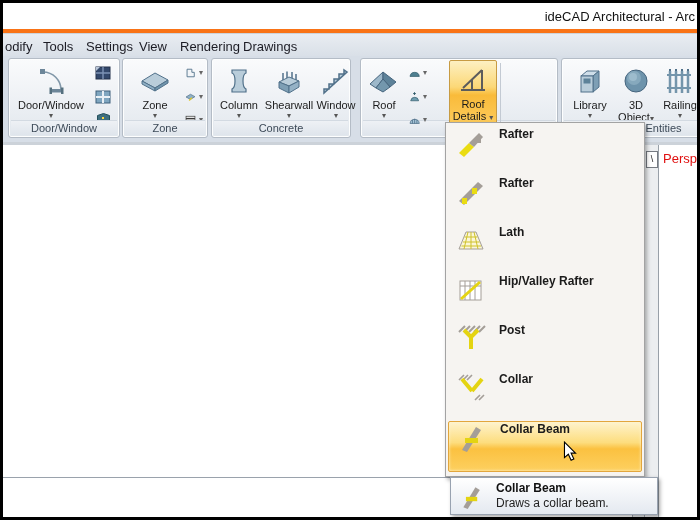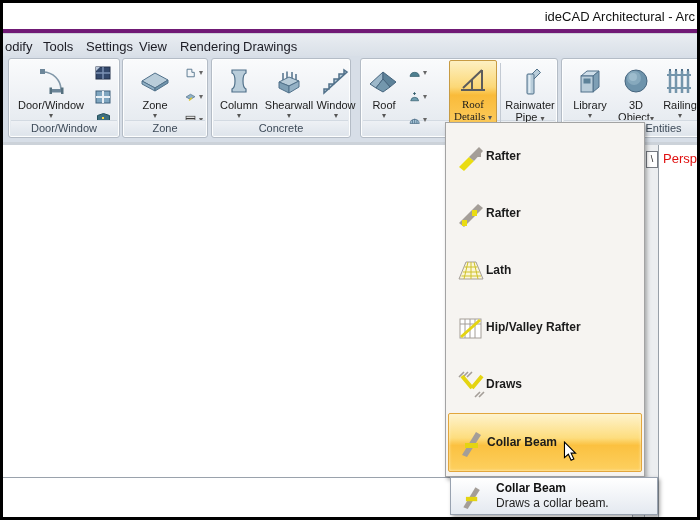--- a/index.html
+++ b/index.html
@@ -1,19 +1,19 @@
 <!DOCTYPE html>
 <html><head>
 <meta charset="utf-8">
 <style>
   * { box-sizing: border-box; margin: 0; padding: 0; }
   html,body { width:700px; height:520px; }
   body { font-family: "Liberation Sans", "DejaVu Sans", sans-serif; background:#000; position:relative; overflow:hidden; }
   .win { position:absolute; left:0; top:0; width:700px; height:520px; background:#000; }
-  .inner { position:absolute; left:3px; top:3px; width:694px; height:514px; background:#701a75; overflow:hidden; }
+  .inner { position:absolute; left:3px; top:3px; width:694px; height:514px; background:#f97316; overflow:hidden; }
 
   
   .titlebar { position:absolute; left:0; top:0; width:694px; height:26px; background:#fff;
               display:flex; align-items:center; justify-content:flex-end; padding-right:2px;
               font-size:13px; color:#111; white-space:nowrap; overflow:hidden; }
 
   
   .menubar { position:absolute; left:0; top:30px; width:694px; height:27px;
              background:linear-gradient(180deg,#e9edf2,#d7dee6); border-top:1px solid #cdd3da; border-bottom:1px solid #c2c9d2; }
   .menubar span { position:absolute; top:5px; font-size:13px; color:#1c1c24; cursor:default; }
@@ -23,42 +23,42 @@
   .grp { position:absolute; top:2px; height:80px; background:linear-gradient(180deg,#fafbfc 0%,#eef1f5 50%,#e1e7ed 100%);
          border:1px solid #b4bcc6; border-radius:3px; box-shadow:inset 0 0 0 1px #fdfefe; }
   .gstrip { position:absolute; left:2px; right:2px; bottom:2px; height:15px; border-radius:0 0 2px 2px;
             background:linear-gradient(180deg,#eef1f5,#dfe5ec); border-top:1px solid #d3dae2;
             font-size:11px; color:#3d4a58; text-align:center; line-height:14px; white-space:nowrap; overflow:hidden; }
   .rbtn { position:absolute; display:flex; flex-direction:column; align-items:center; cursor:default; }
   .ric { height:37px; display:flex; align-items:center; justify-content:center; }
   .rlb { font-size:11px; color:#1b1b1b; text-align:center; line-height:12px; }
   .arr { font-size:8px; color:#555; line-height:9px; }
   .active-btn { background:linear-gradient(180deg,#fdf0c2 0%,#fcd877 42%,#f9bb3a 55%,#fcca5a 100%);
-                border:1px solid #c79b43; border-radius:2px;font-family:Liberation Serif, serif; }
+                border:1px solid #c79b43; border-radius:2px; }
   .sic { position:absolute; width:18px; height:17px; display:flex; align-items:center; cursor:default; }
   .sarr { font-size:8px; color:#666; margin-left:3px; }
   .vsep { position:absolute; width:1px; background:#c3cad3; }
 
   
   .canvas { position:absolute; left:0; top:139px; width:630px; height:335px; background:#fff;
             border-top:3px solid #ccd2d9; border-right:1px solid #9aa2ac; }
   .bottomstrip { position:absolute; left:0; top:475px; width:630px; height:39px; background:#fff; border-right:1px solid #9aa2ac; }
   .hline { position:absolute; left:0; top:474px; width:694px; height:1px; background:#9aa2ac; }
   .divider { position:absolute; left:630px; top:139px; width:12px; height:375px; background:#e4e7ea; border-right:1px solid #9aa2ac; border-top:3px solid #ccd2d9;}
   .rightpanel { position:absolute; left:642px; top:139px; width:52px; height:375px; background:#fff; border-top:3px solid #ccd2d9; overflow:hidden; }
   .rstrip { position:absolute; left:0; top:0; width:14px; height:100%; background:#eceef0; border-right:1px solid #98a0a8; }
   .cornerbtn { position:absolute; left:1px; top:6px; width:12px; height:17px; background:#fff; border:1px solid #767b82;
                font-size:9px; color:#222; text-align:center; line-height:15px; cursor:default; }
   .perspective { position:absolute; left:18px; top:6px; font-size:13px; color:#e01010; white-space:nowrap; }
 
   
   .menu { position:absolute; left:442px; top:119px; width:200px; height:355px; z-index:40;
           background:#f6f4f1; border:1px solid #a3a3a3; box-shadow:2px 3px 4px rgba(0,0,0,0.30);
           display:flex; flex-direction:column; padding:4px 2px; }
-  .mi { flex:1; display:flex; align-items:center; padding-left:8px; gap:0; cursor:default; }
+  .mi { flex:1; display:flex; padding-left:8px; gap:13px; cursor:default; }
   .mi .mil { font-size:12px; font-weight:600; color:#1b1b1b; }
   .mi.hl { background:linear-gradient(180deg,#fef3cd 0%,#fddd7e 42%,#fbc140 55%,#fdd060 100%);
            border:1px solid #e2a63d; border-radius:2px; box-shadow:inset 0 0 3px #fff3cf; }
   .mic { width:30px; height:30px; display:flex; align-items:center; justify-content:center; }
 
   
   .tooltip { position:absolute; left:447px; top:474px; width:208px; height:38px; z-index:60;
              background:linear-gradient(180deg,#ffffff,#e4e9f0); border:1px solid #98a2b0;
              box-shadow:2px 2px 4px rgba(0,0,0,0.35); display:flex; align-items:center; padding-left:6px; gap:9px; }
   .tt-title { font-size:12px; font-weight:bold; color:#111; line-height:15px; }
@@ -231,30 +231,20 @@
           <span class="ric">
             <svg width="32" height="30" viewBox="0 0 32 30">
               <path d="M4 25 H28 M6 23 L25 5 M25 5 V25 M15 14 V25" fill="none" stroke="#5c5c5c" stroke-width="2"></path>
             </svg>
             </span>
           <span class="rlb"><span>Roof Details</span> <span class="arr">▾</span></span>
         </div>
 
         <div class="vsep" style="left:139px;top:4px;height:66px;"></div>
 
-        <div class="rbtn" style="left:142px;top:3px;width:54px;">
-          <span class="ric">
-            <svg width="34" height="32" viewBox="0 0 34 32">
-              <path d="M17 11 L24 4 L27.5 7.5 L20.5 14.5" fill="#b9cdda" stroke="#51718a"></path>
-              <rect x="14" y="9" width="7" height="20" rx="1" fill="#b9cdda" stroke="#51718a"></rect>
-              <rect x="15.5" y="10" width="2" height="18" fill="#e2edf4"></rect>
-            </svg>
-            </span>
-          <span class="rlb"><span>Rainwater Pipe</span> <span class="arr">▾</span></span>
-        </div>
       </div>
 
       <div class="grp" style="left:558px;width:205px;">
         <div class="rbtn" style="left:6px;top:3px;width:44px;">
           <span class="ric">
             <svg width="34" height="32" viewBox="0 0 34 32">
               <polygon points="8,11 14,6 26,6 20,11" fill="#cfdee9" stroke="#51718a"></polygon>
               <polygon points="20,11 26,6 26,22 20,27" fill="#7e9fb5" stroke="#51718a"></polygon>
               <rect x="8" y="11" width="12" height="16" fill="#b9cdda" stroke="#51718a"></rect>
               <rect x="10.5" y="13.5" width="7" height="5" fill="#5d8299"></rect>
@@ -339,30 +329,39 @@
         <span class="mic">
           <svg width="30" height="30" viewBox="0 0 30 30">
             <rect x="4" y="7" width="21" height="19" fill="#ffffff" stroke="#a49e98"></rect>
             <path d="M9 7 V26 M14 7 V26 M19 7 V26 M4 12 H25" stroke="#a49e98" fill="none"></path>
             <path d="M5 25 L24 8" stroke="#e4d412" stroke-width="3"></path>
           </svg>
           </span>
         <span class="mil">Hip/Valley Rafter</span>
       </div>
 
+      <div class="mi">
+        <span class="mic">
+          <svg width="30" height="30" viewBox="0 0 30 30">
+            <path d="M3 9 L9 3 M8 9 L14 3 M13 9 L19 3 M18 9 L24 3 M23 9 L29 3" stroke="#a49e98" stroke-width="2"></path>
+            <path d="M15 26 V13 M15 14 L8 7 M15 14 L22 7" stroke="#e4d412" stroke-width="4" fill="none"></path>
+          </svg>
+          </span>
+        <span class="mil">Post</span>
+      </div>
 
       <div class="mi">
         <span class="mic">
           <svg width="30" height="30" viewBox="0 0 30 30">
             <path d="M3 8 L8 3 M7 8 L12 3 M11 8 L16 3" stroke="#a49e98" stroke-width="1.6"></path>
             <path d="M19 28 L24 23 M23 28 L28 23" stroke="#a49e98" stroke-width="1.6"></path>
             <path d="M6 7 L16 19 M26 7 L16 19" stroke="#e4d412" stroke-width="4" fill="none"></path>
           </svg>
           </span>
-        <span class="mil">Draws</span>
+        <span class="mil">Collar</span>
       </div>
 
       <div class="mi hl">
         <span class="mic">
           <svg width="30" height="30" viewBox="0 0 30 30">
             <polygon points="5,28 19,5 24,8 10,30" fill="#a49e98"></polygon>
             <rect x="8" y="16" width="13" height="5" fill="#e4d412"></rect>
           </svg>
           </span>
         <span class="mil">Collar Beam</span>

